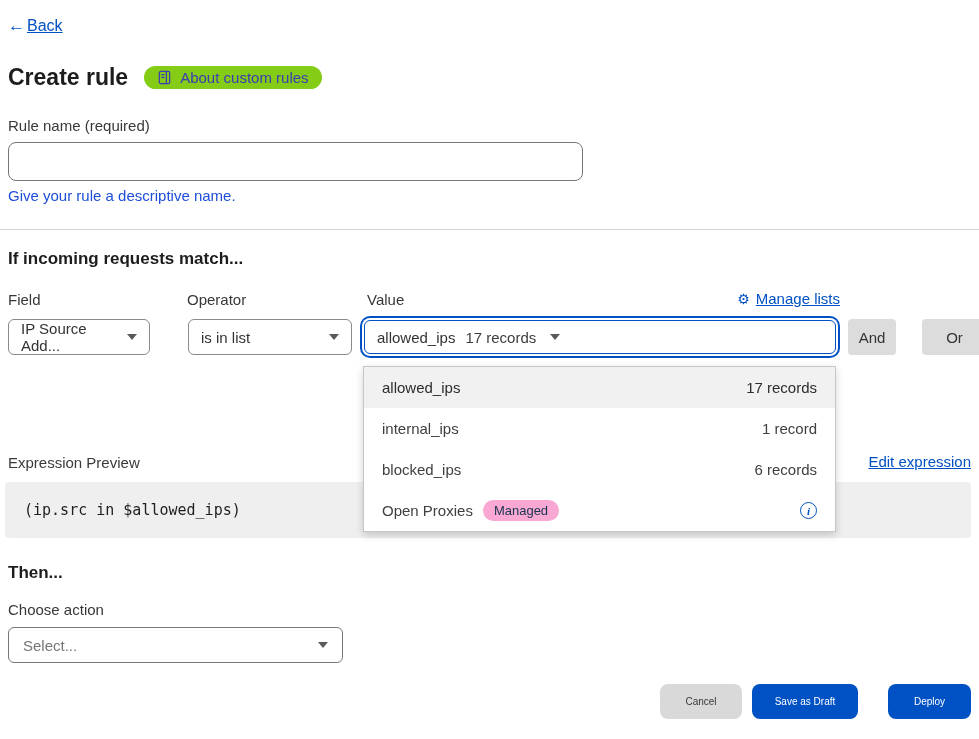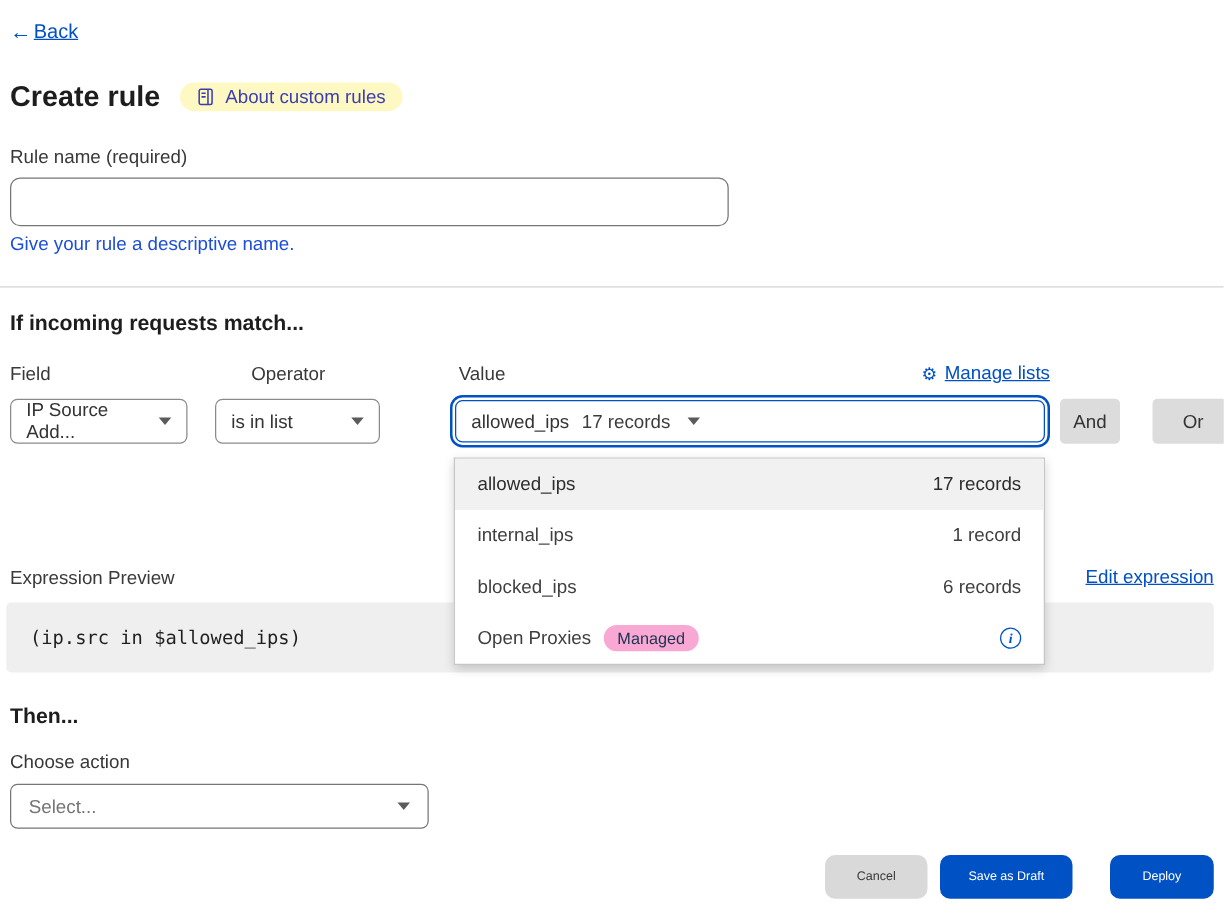--- a/index.html
+++ b/index.html
@@ -17,58 +17,58 @@
     font-size: 16px; display: inline-flex; align-items: center; gap: 2px; cursor: pointer;
   }
   .back-link .arrow { text-decoration: none; font-size: 17px; }
   .back-link .back-text { text-decoration: underline; }
 
   
   .header-row { left: 8px; top: 64px; display: flex; align-items: center; gap: 16px; }
   .page-title { font-size: 23px; font-weight: bold; color: #1d1d1d; }
   .about-badge {
     display: inline-flex; align-items: center; gap: 8px;
-    background: #fef9c3; color: #3c3cb4; border-radius: 14px;
+    background: #84cc16; color: #3c3cb4; border-radius: 14px;
     padding: 3px 13px; font-size: 15px; cursor: pointer;
   }
   .book-icon svg { display: block; }
 
   
   .rule-name-label { left: 8px; top: 117px; color: #383838; }
   .rule-name-input {
     left: 8px; top: 142px; width: 575px; height: 39px;
     border: 1px solid #767676; border-radius: 8px; background: #fff;
     font-size: 15px; padding: 0 12px; font-family: "Liberation Sans", sans-serif;
   }
   .rule-name-helper { left: 8px; top: 187px; color: #1d4ed8; }
 
   .divider { left: 0; top: 229px; width: 979px; height: 1px; background: #d4d4d4; }
 
   
   .match-heading { left: 8px; top: 249px; font-size: 17px; font-weight: bold; color: #1d1d1d; }
   .col-label { top: 291px; color: #383838; }
   .label-field { left: 8px; }
-  .label-operator { left: 187px; margin-left: 14px; }
+  .label-operator { left: 187px; }
   .label-value { left: 367px; }
 
   .manage-lists {
     top: 290px; right: 139px; color: #0051c3; cursor: pointer;
     display: inline-flex; align-items: center; gap: 6px;
   }
   .manage-lists .gear-icon { font-size: 14px; text-decoration: none; }
   .manage-lists .manage-text { text-decoration: underline; }
 
   .select-box {
     top: 319px; height: 36px; background: #fff;
     border: 1px solid #8a8a8a; border-radius: 6px;
     display: flex; align-items: center; padding: 0 12px;
     cursor: pointer; color: #333;
   }
   .field-select { left: 8px; width: 142px; }
-  .operator-select { left: 172px; width: 132px; }
+  .operator-select { left: 188px; width: 164px; }
   .select-box .grow { flex: 1; }
   .caret {
     width: 0; height: 0; border-left: 5px solid transparent;
     border-right: 5px solid transparent; border-top: 6px solid #5a5a5a;
   }
 
   .value-select {
     left: 364px; top: 320px; width: 472px; height: 34px;
     border: 1px solid #0051c3; border-radius: 6px; background: #fff;
     box-shadow: 0 0 0 2px #ffffff, 0 0 0 4px #0051c3;

